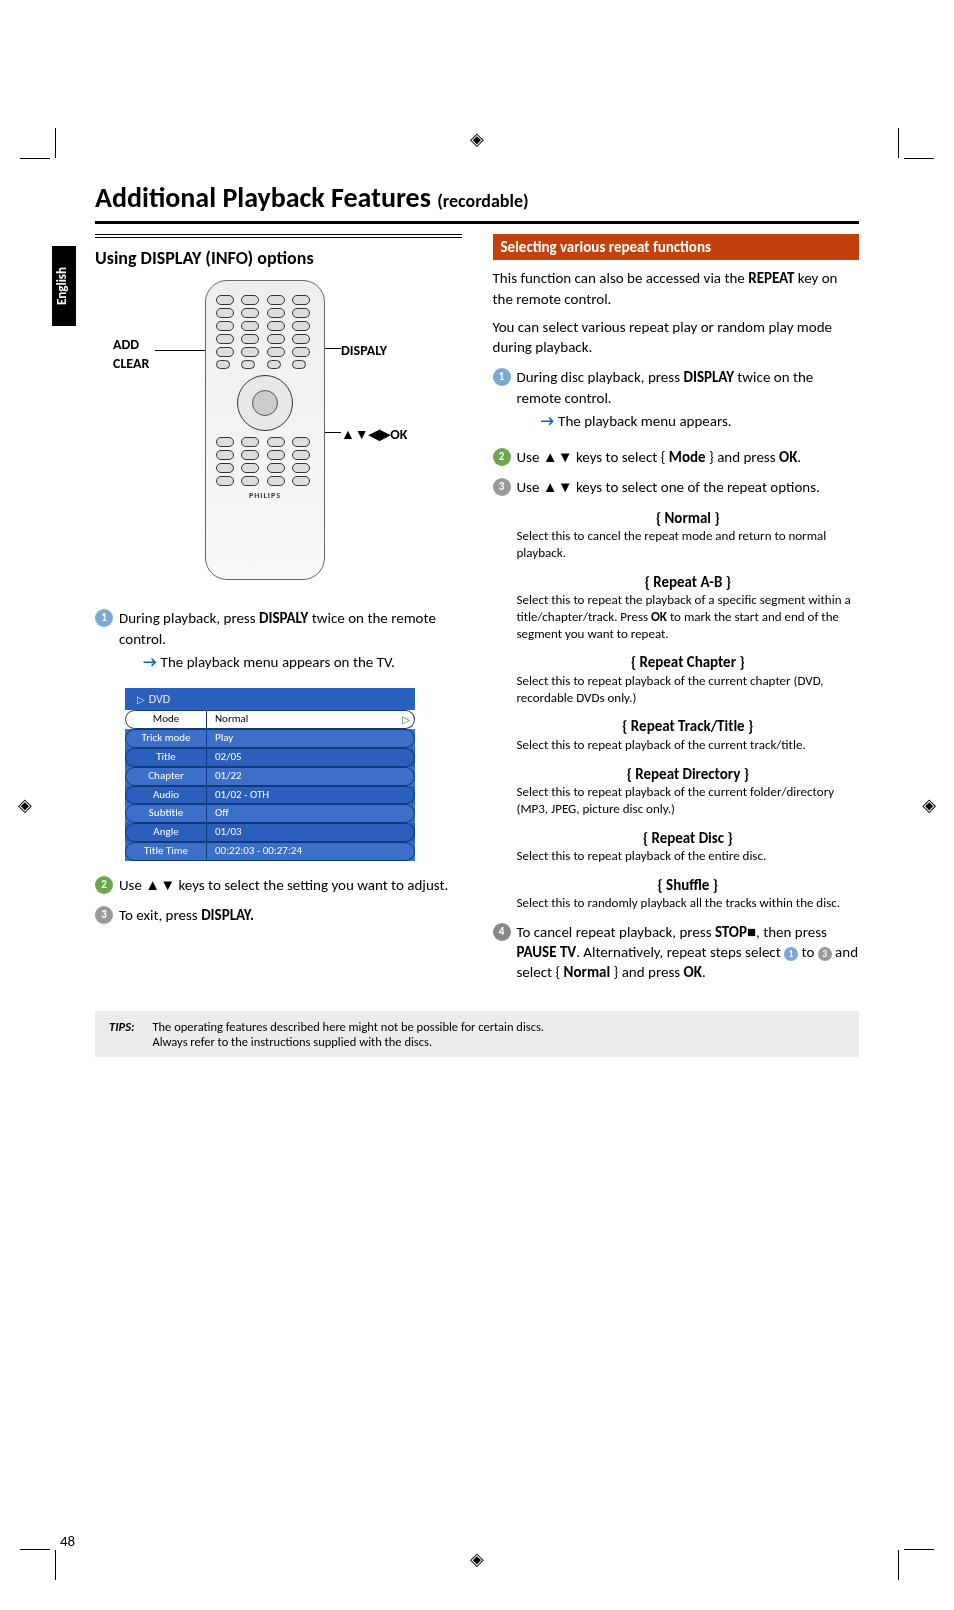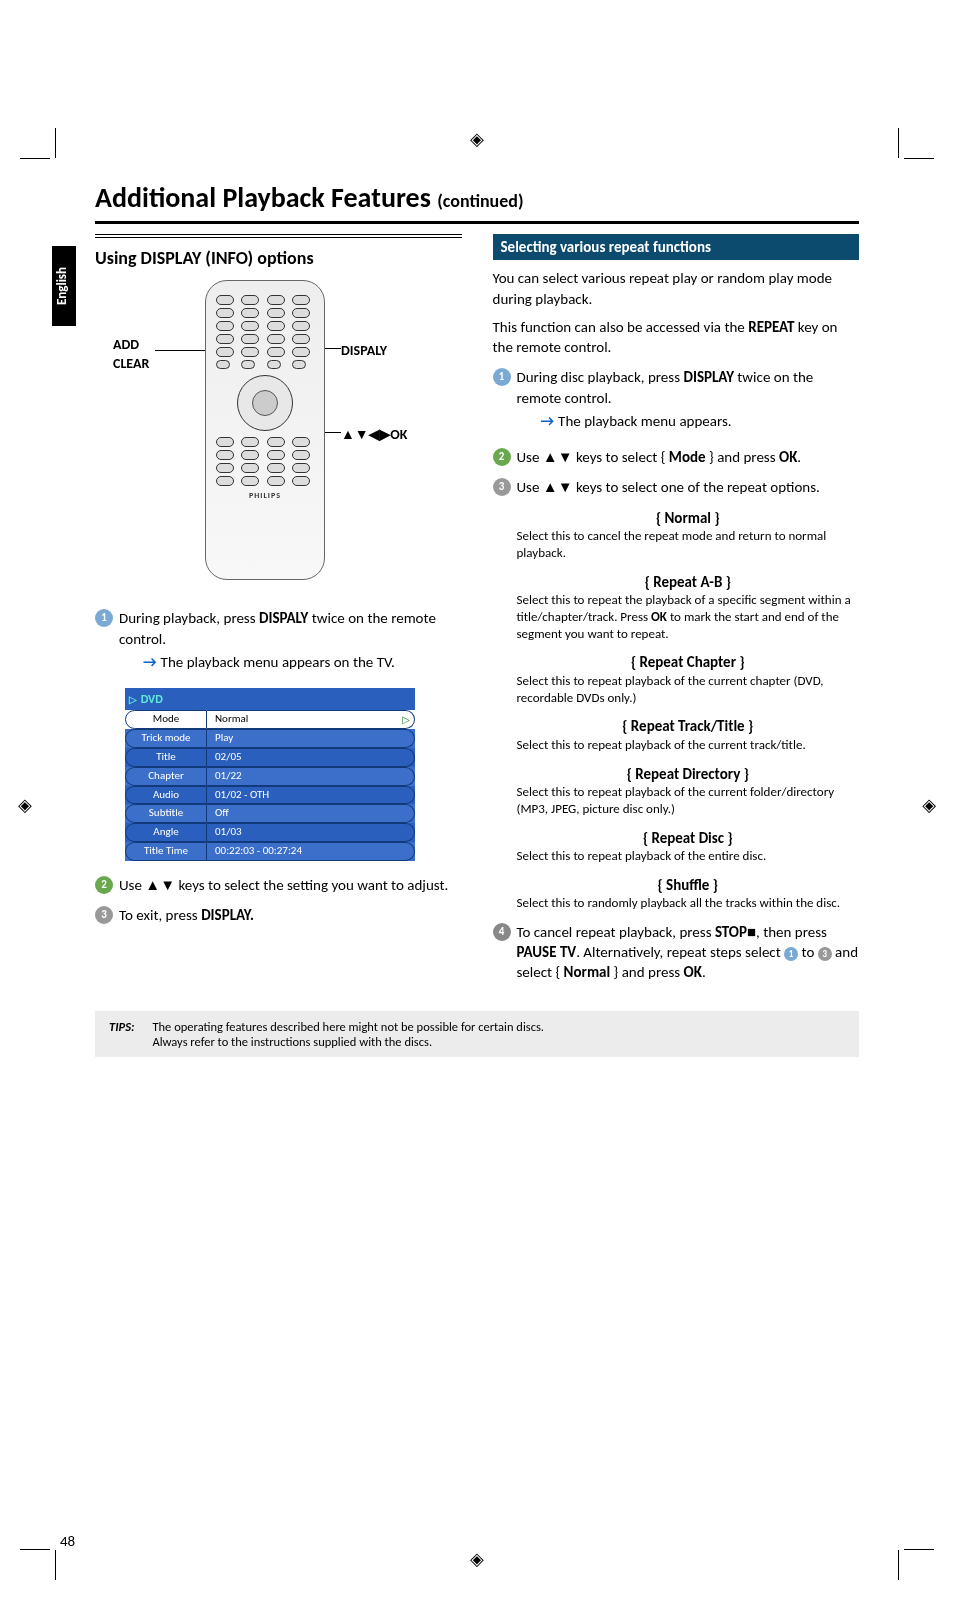--- a/index.html
+++ b/index.html
@@ -60,39 +60,39 @@
     width:18px; height:18px; border-radius:50%; background:#888;
     color:#fff; font-size:11px; font-weight:bold; display:inline-flex;
     align-items:center; justify-content:center; flex-shrink:0; margin-top:1px;
   }
   .bullet.b1{background:#7aa9d4;} .bullet.b2{background:#6aa84f;} .bullet.b3{background:#999;} .bullet.b4{background:#888;}
   .arrow { color:#0a62c7; font-weight:bold; margin-right:4px;}
   .indent { margin-left:24px; margin-top:3px; margin-bottom:6px;}
   .osd {
     margin:8px 0 14px 30px; width:290px; font-size:12px;
   }
-  .osd-head { background:#2a5fbd; color:#5eead4; padding:3px 4px; font-weight:bold;}
+  .osd-head { background:#2a5fbd; color:#e5e5e5; padding:3px 12px; font-weight:normal;}
   .osd-head .tri{ font-size:10px; margin-right:4px;}
   .osd-row { display:flex; background:#2a5fbd; color:#fff;}
   .osd-row.sel { background:#fff; color:#000;}
   .osd-row.alt { background:#3b6fc9;}
   .osd-cell-l {
     width:82px; padding:1px 6px; text-align:center;
     border:1px solid #123a7a; border-radius:10px 0 0 10px;
     font-size:11px;
   }
   .osd-cell-r {
     flex:1; padding:1px 8px; border:1px solid #123a7a;
     border-left:none; border-radius:0 10px 10px 0; font-size:11px;
     position:relative;
   }
   .osd-row.sel .osd-cell-l, .osd-row.sel .osd-cell-r { background:#fff;}
   .osd-caret { position:absolute; right:4px; top:2px; color:#2a8a2a; font-size:10px;}
   .col-right .banner {
-    background:#0c4a6e; color:#fff; font-weight:bold;
+    background:#c2410c; color:#fff; font-weight:bold;
     padding:3px 8px; margin-bottom:8px; font-size:15px;
   }
   .para { margin:8px 0;}
   .opt-head { font-weight:bold; margin-top:10px;text-align:center;}
   .opt-body { font-size:13px; line-height:1.3; }
   .tips-box {
     background:#ececec; margin:18px 40px 0 40px; padding:8px 14px;
     font-size:12.5px; display:flex; gap:18px;
   }
   .tips-box .lbl { font-style:italic; font-weight:bold;}
@@ -114,21 +114,21 @@
 <div class="hline cropcorner" style="top:158px; left:20px; width:30px;"></div>
 <div class="vline cropcorner" style="top:128px; left:55px; height:30px;"></div>
 <div class="hline cropcorner" style="top:158px; right:20px; width:30px;"></div>
 <div class="vline cropcorner" style="top:128px; right:55px; height:30px;"></div>
 <div class="hline cropcorner" style="bottom:60px; left:20px; width:30px;"></div>
 <div class="vline cropcorner" style="bottom:30px; left:55px; height:30px;"></div>
 <div class="hline cropcorner" style="bottom:60px; right:20px; width:30px;"></div>
 <div class="vline cropcorner" style="bottom:30px; right:55px; height:30px;"></div>
 
 <h1 class="page-title">
-  <span>Additional Playback Features </span><span class="cont">(continued)</span>
+  <span>Additional Playback Features </span><span class="cont">(recordable)</span>
 </h1>
 <div class="title-rule"></div>
 
 <div class="tab">English</div>
 
 <div class="columns">
 
   <div class="col col-left">
     <div class="double-rule"></div>
     <div class="section-head">Using DISPLAY (INFO) options</div>
@@ -253,24 +253,24 @@
     <div class="step">
       <span class="bullet b3">3</span>
       <div>
         <span>To exit, press </span><b class="key">DISPLAY.</b>
       </div>
     </div>
   </div>
 
   <div class="col col-right">
     <div class="banner">Selecting various repeat functions</div>
-    <div class="para">You can select various repeat play or random play mode during playback.</div>
     <div class="para">
       <span>This function can also be accessed via the </span><b class="key">REPEAT</b><span> key on the remote control.</span>
     </div>
+    <div class="para">You can select various repeat play or random play mode during playback.</div>
 
     <div class="step">
       <span class="bullet b1">1</span>
       <div>
         <span>During disc playback, press </span><b class="key">DISPLAY</b><span> twice on the remote control.</span>
         <div class="indent"><span class="arrow">→</span><span>The playback menu appears.</span></div>
       </div>
     </div>
 
     <div class="step">

